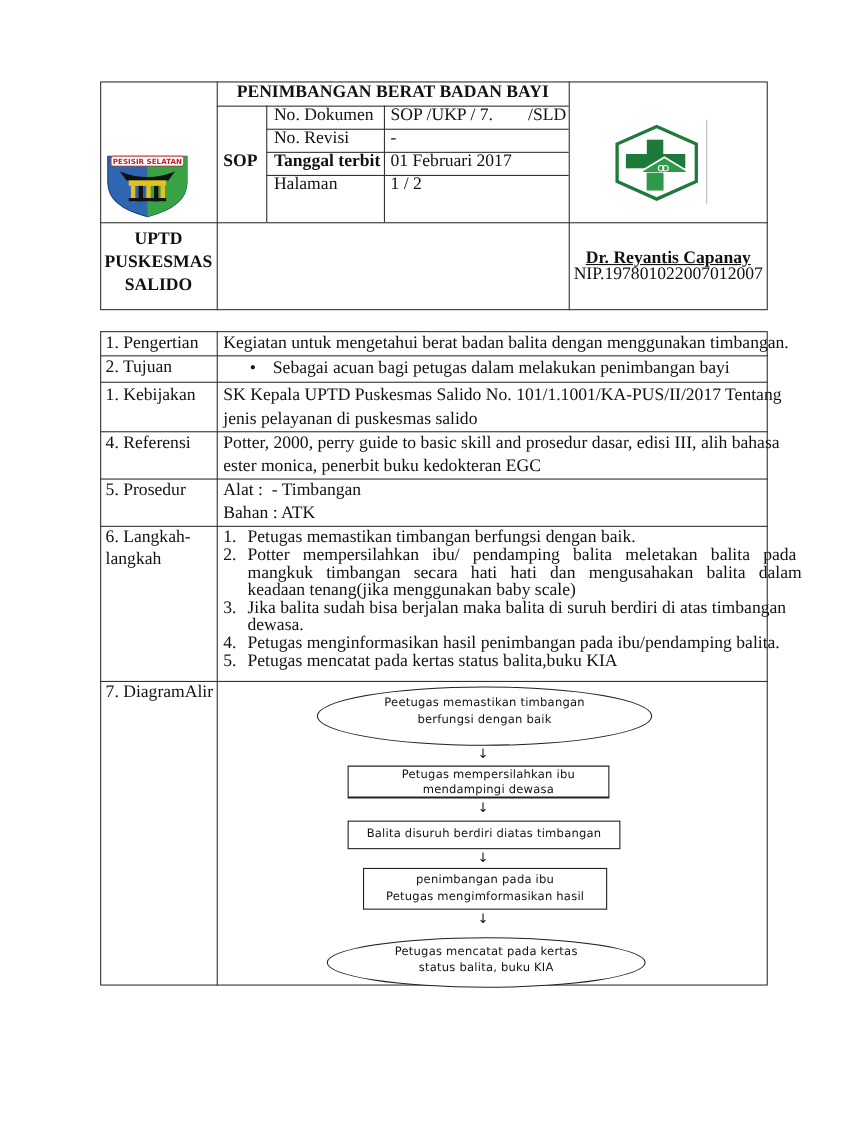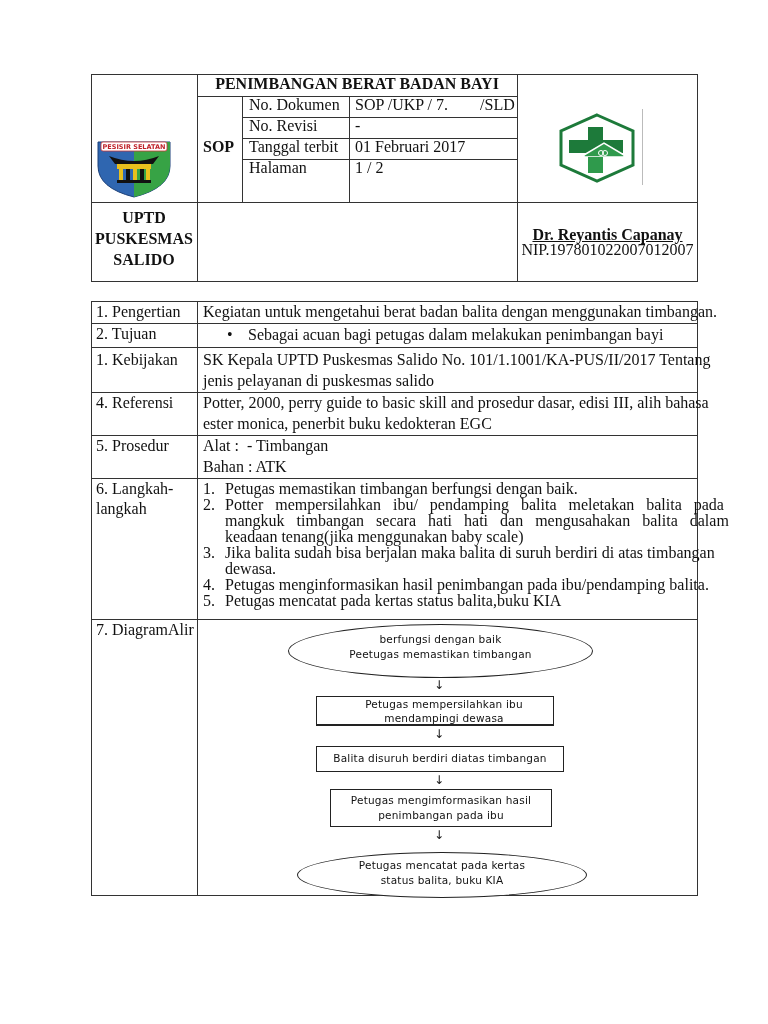--- a/index.html
+++ b/index.html
@@ -31,21 +31,21 @@
   <div class="line-h" style="left:242px;top:159px;width:275px;"></div>
   <div class="line-h" style="left:91px;top:202px;width:607px;"></div>
 
   <div class="t b" style="left:197px;top:76px;width:320px;text-align:center;">PENIMBANGAN BERAT BADAN BAYI</div>
   <div class="t b" style="left:203px;top:139px;">SOP</div>
 
   <div class="t" style="left:249px;top:97px;">No. Dokumen</div>
   <div class="t" style="left:355px;top:97px;white-space:pre;">SOP /UKP / 7.        /SLD</div>
   <div class="t" style="left:249px;top:118px;">No. Revisi</div>
   <div class="t" style="left:355px;top:118px;">-</div>
-  <div class="t" style="left:249px;top:139px;">Tanggal terbit</div>
+  <div class="t" style="left:249px;top:139px;font-weight:bold;">Tanggal terbit</div>
   <div class="t" style="left:355px;top:139px;">01 Februari 2017</div>
   <div class="t" style="left:249px;top:160px;">Halaman</div>
   <div class="t" style="left:355px;top:160px;">1 / 2</div>
 
   <div class="abs" style="left:95px;top:124px;width:78px;height:62px;margin-top:12px;">
     <svg width="78" height="62" viewBox="0 0 78 62">
       <path d="M3 6 L75 6 L75 30 Q75 52 39 61 Q3 52 3 30 Z" fill="#2f66b0" stroke="#1b3f78" stroke-width="1"></path>
       <path d="M39 6 L75 6 L75 30 Q75 52 39 61 Z" fill="#37a345"></path>
       <rect x="6" y="6" width="66" height="9" rx="2" fill="#ffffff" stroke="#c33" stroke-width="0.8"></rect>
       <text x="39" y="13.3" font-size="6.5" font-family="DejaVu Sans, sans-serif" fill="#c0222a" text-anchor="middle" font-weight="bold">PESISIR SELATAN</text>
@@ -132,40 +132,40 @@
     <div class="t" style="left:203px;top:593px;">5.</div>
     <div class="t" style="left:225px;top:593px;">Petugas mencatat pada kertas status balita,buku KIA</div>
   </div>
 
   <div class="t" style="left:96px;top:622px;">7. DiagramAlir</div>
 
   <div>
 
     <div class="abs" style="left:288px;top:624px;width:305px;height:54px;border:1px solid #222;border-radius:50%;"></div>
     <div class="abs flow" style="left:288px;top:632px;width:305px;">
+      <div>Peetugas memastikan timbangan</div>
       <div>berfungsi dengan baik</div>
-      <div>Peetugas memastikan timbangan</div>
     </div>
     <div class="arrow" style="left:434px;top:679px;">↓</div>
 
     <div class="abs" style="left:316px;top:696px;width:238px;height:30px;border:1px solid #222;border-bottom-width:2px;"></div>
     <div class="abs flow" style="left:316px;top:697px;width:256px;line-height:14px;">
       <div>Petugas mempersilahkan  ibu</div>
       <div>mendampingi dewasa</div>
     </div>
     <div class="arrow" style="left:434px;top:728px;">↓</div>
 
     <div class="abs" style="left:316px;top:746px;width:248px;height:26px;border:1px solid #222;"></div>
     <div class="abs flow" style="left:316px;top:751px;width:248px;">Balita disuruh berdiri diatas timbangan</div>
     <div class="arrow" style="left:434px;top:774px;">↓</div>
 
     <div class="abs" style="left:330px;top:789px;width:222px;height:38px;border:1px solid #222;"></div>
     <div class="abs flow" style="left:330px;top:793px;width:222px;">
+      <div>penimbangan pada ibu</div>
       <div>Petugas mengimformasikan hasil</div>
-      <div>penimbangan pada ibu</div>
     </div>
     <div class="arrow" style="left:434px;top:829px;">↓</div>
 
     <div class="abs" style="left:297px;top:852px;width:290px;height:46px;border:1px solid #222;border-radius:50%;background:#fff;"></div>
     <div class="abs flow" style="left:297px;top:858px;width:290px;">
       <div>Petugas mencatat pada kertas</div>
       <div>status balita, buku KIA</div>
     </div>
   </div>
 </div>

